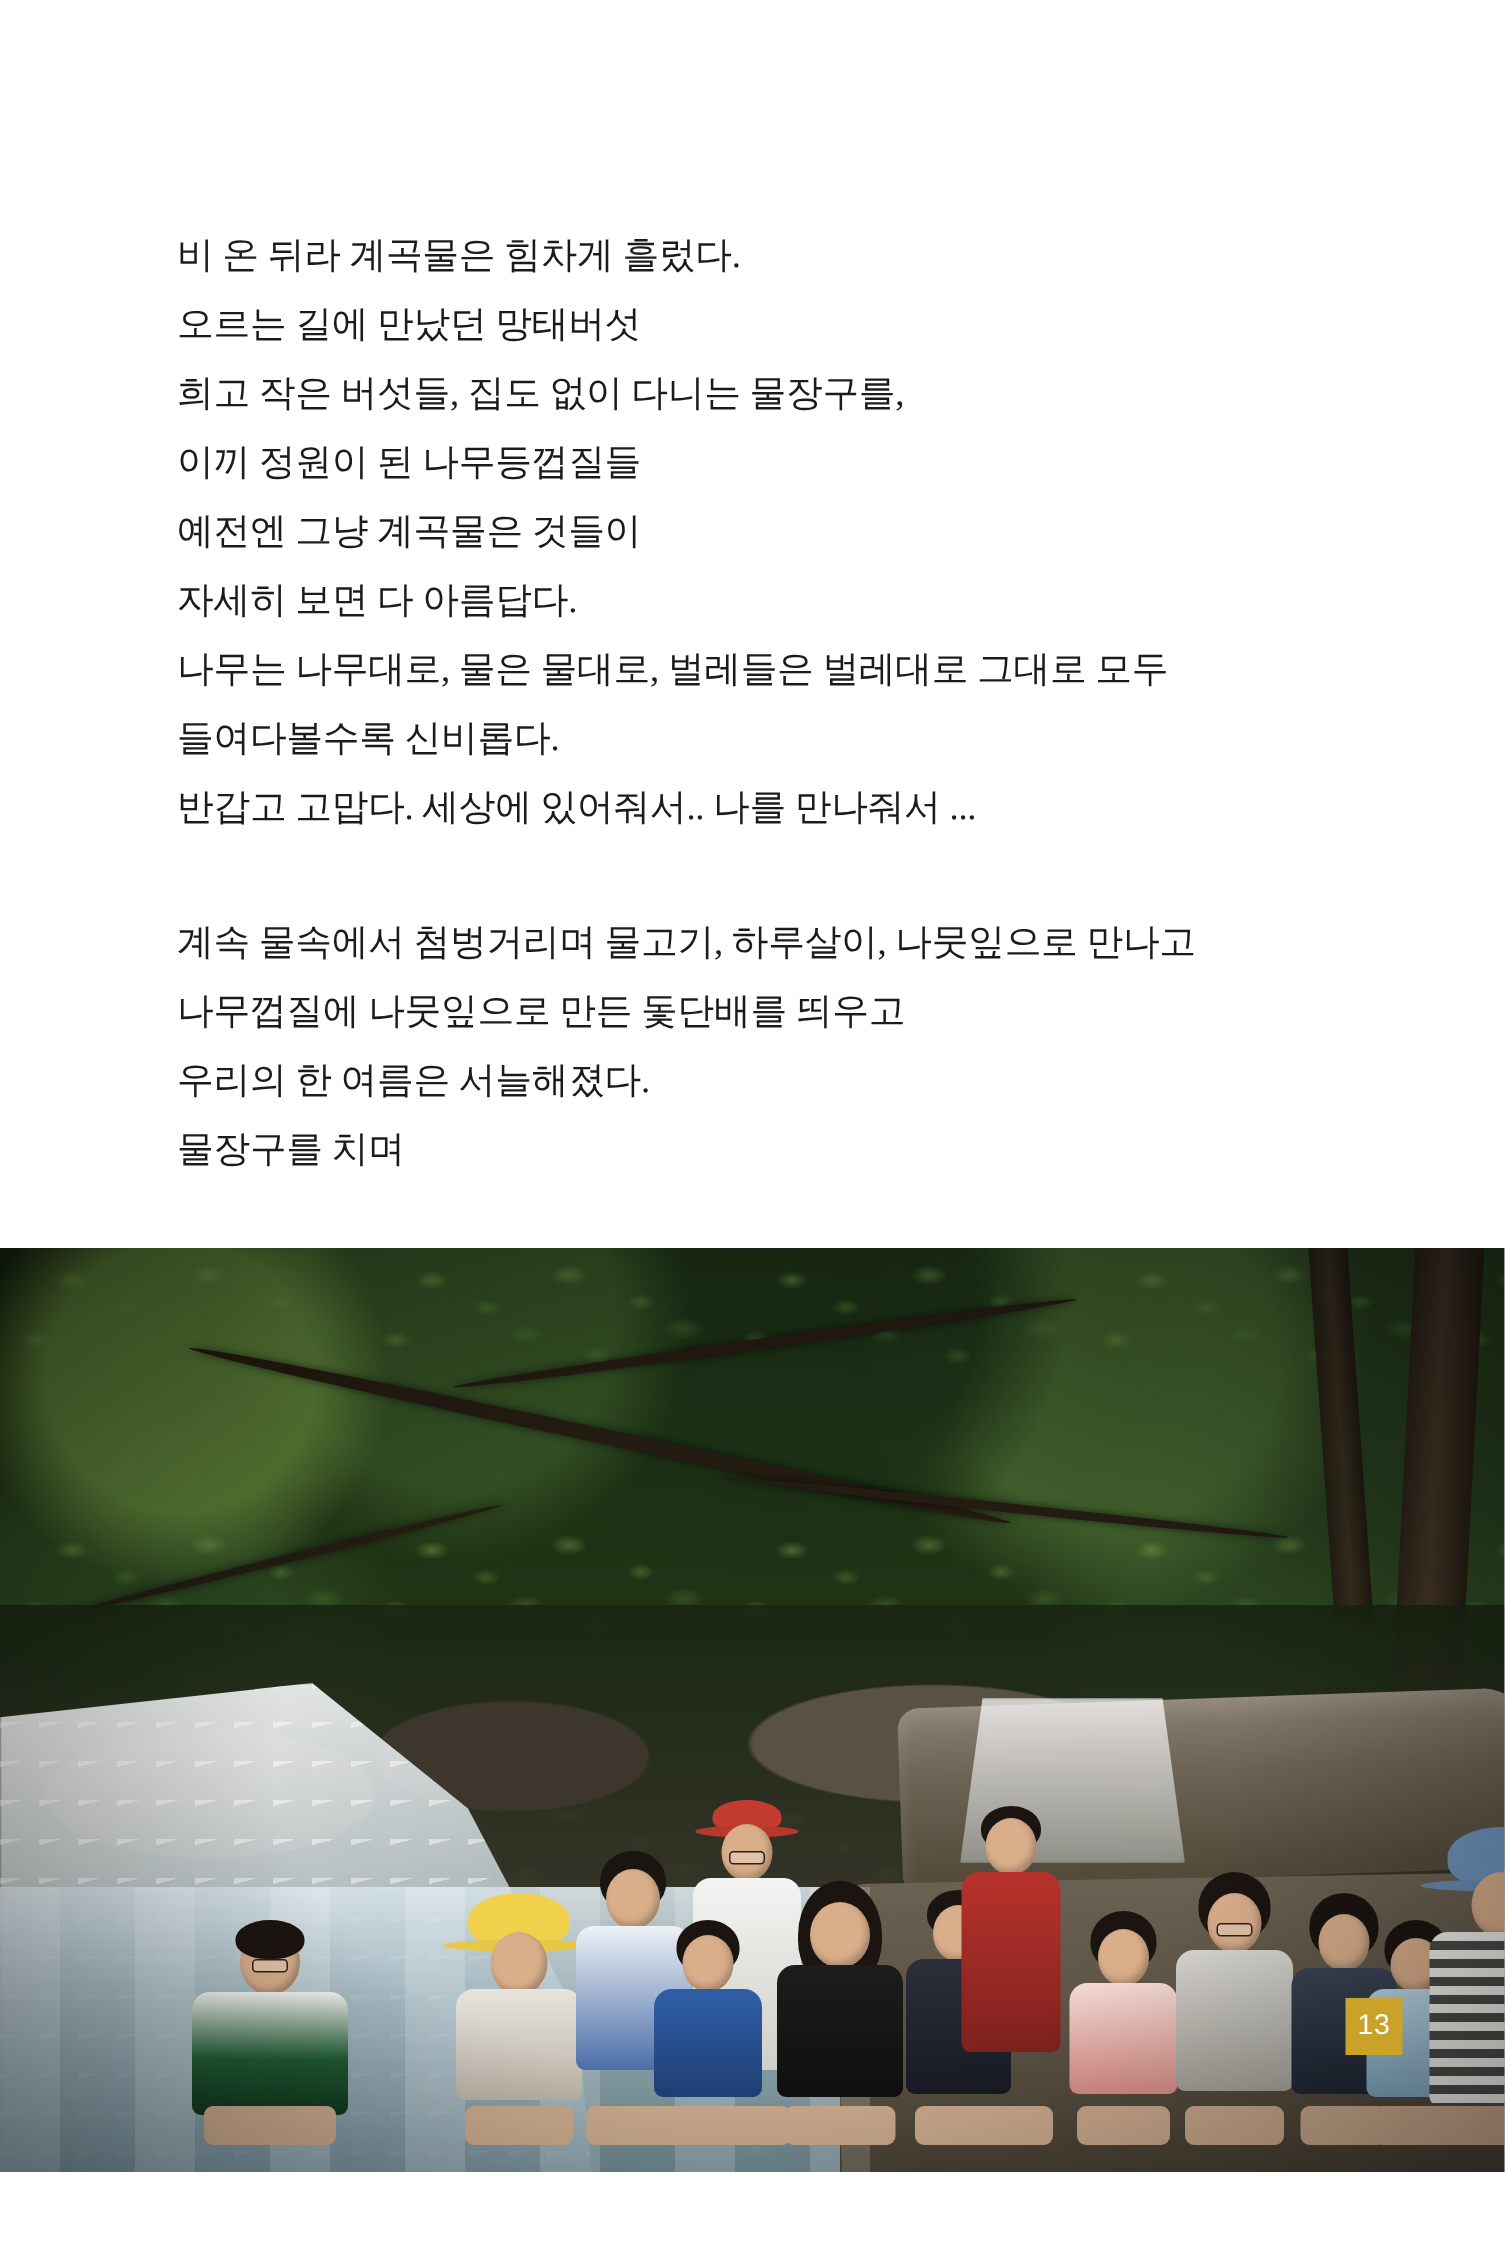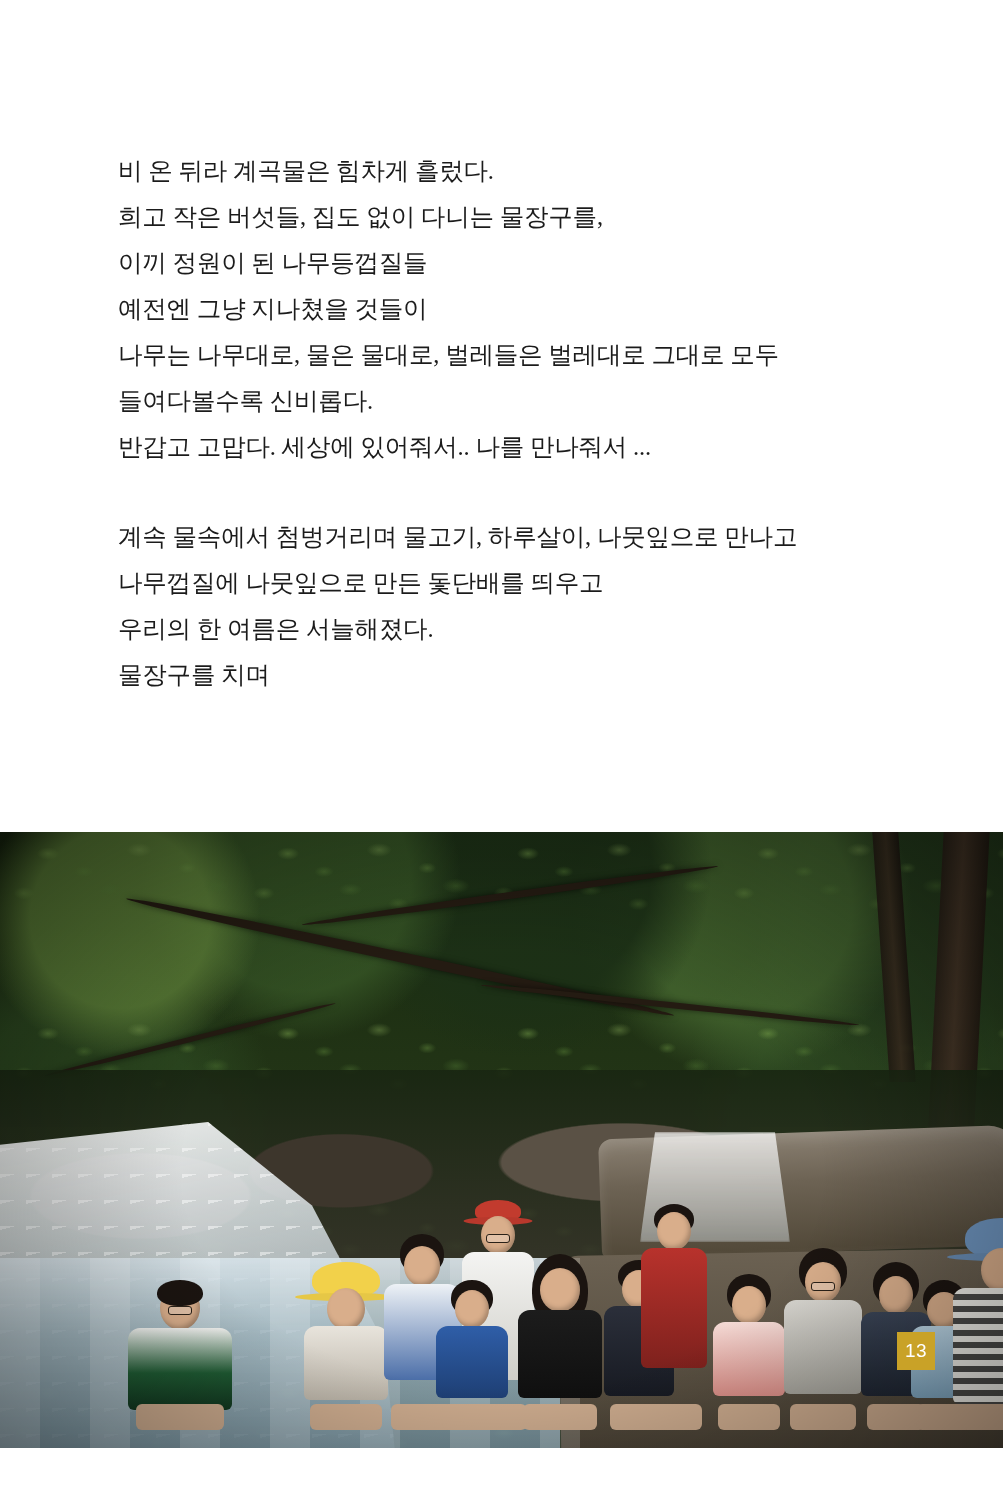--- a/index.html
+++ b/index.html
@@ -327,23 +327,25 @@
 </style>
 </head>
 <body>
 
 <div class="page">
 
   <div class="text-block">
 
     <div class="stanza">
       <div class="line">비 온 뒤라 계곡물은 힘차게 흘렀다.</div>
+      <div class="line">오르는 길에 만났던 망태버섯</div>
       <div class="line">희고 작은 버섯들, 집도 없이 다니는 물장구를,</div>
       <div class="line">이끼 정원이 된 나무등껍질들</div>
-      <div class="line">예전엔 그냥 지나쳤을 것들이</div>
+      <div class="line">예전엔 그냥 계곡물은 것들이</div>
+      <div class="line">자세히 보면 다 아름답다.</div>
       <div class="line">나무는 나무대로, 물은 물대로, 벌레들은 벌레대로 그대로 모두</div>
       <div class="line">들여다볼수록 신비롭다.</div>
       <div class="line">반갑고 고맙다. 세상에 있어줘서.. 나를 만나줘서 ...</div>
     </div>
 
     <div class="stanza">
       <div class="line">계속 물속에서 첨벙거리며 물고기, 하루살이, 나뭇잎으로 만나고</div>
       <div class="line">나무껍질에 나뭇잎으로 만든 돛단배를 띄우고</div>
       <div class="line">우리의 한 여름은 서늘해졌다.</div>
       <div class="line">물장구를 치며</div>

